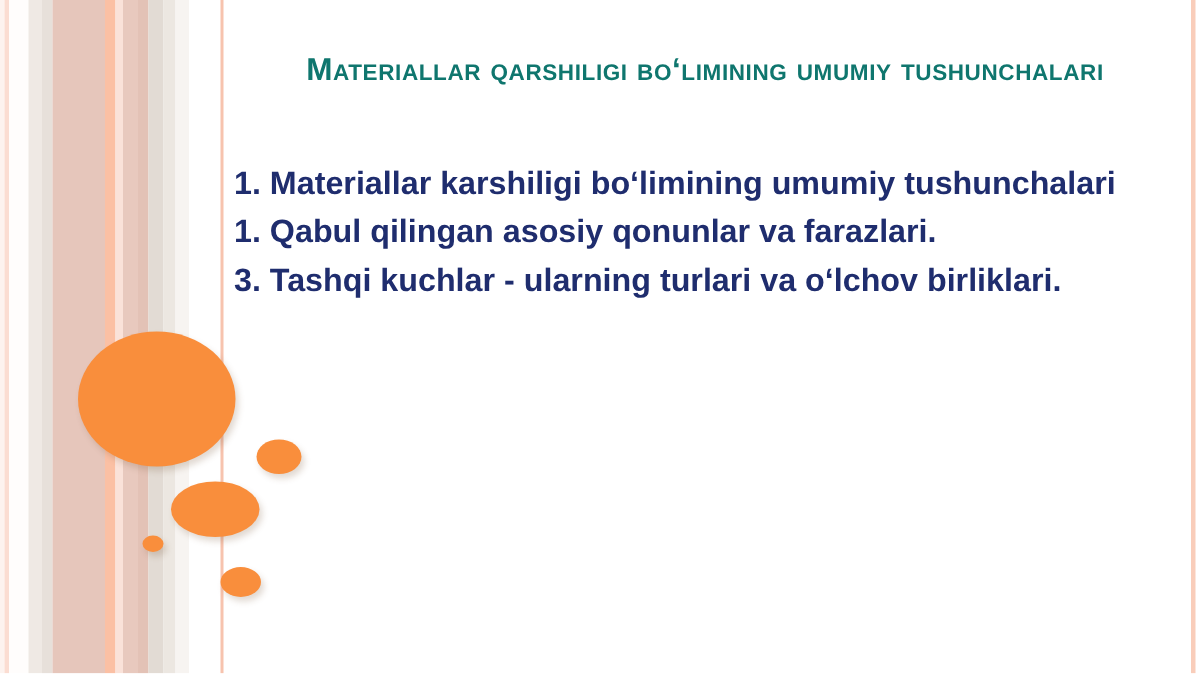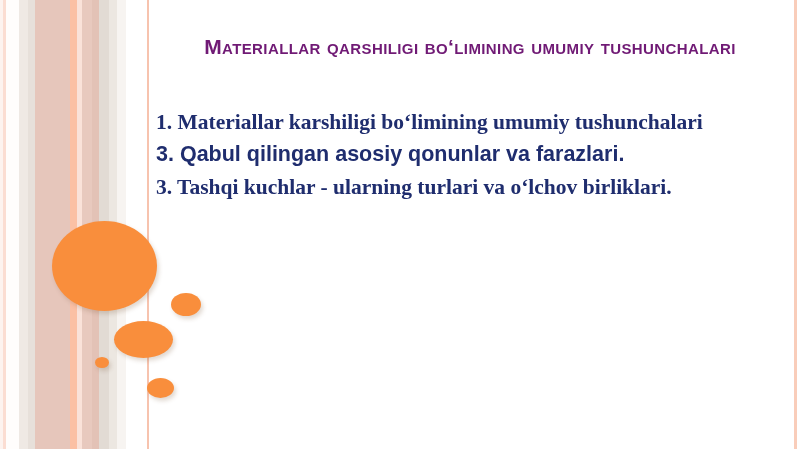--- a/index.html
+++ b/index.html
@@ -31,21 +31,21 @@
     box-shadow: 2px 3px 4px rgba(120, 80, 50, 0.22);
   }
 
   
   .title {
     position: absolute;
     left: 160px;
     top: 33px;
     width: 620px;
     text-align: center;
-    color: #701a75;
+    color: #0f766e;
     font-family: "Liberation Sans", sans-serif;
     font-size: 21px;
     font-weight: 600;
     font-variant: small-caps;
     letter-spacing: 0.4px;
     line-height: 1.38;
   }
 
   .body-block {
     position: absolute;
@@ -59,21 +59,20 @@
     line-height: 1.37;
   }
   .body-line {
     margin: 0 0 3px 0;
     text-align: justify;
     text-justify: inter-word;
   }
   .body-line > span.stretch {
     display: inline-block;
     width: 100%;
-    font-family: Liberation Serif, serif;
   }
 </style>
 </head>
 <body>
 
 <div id="slide">
 
   <div>
     <div class="stripe" style="left:0px;width:3px;background:#fdf3ef;"></div>
     <div class="stripe" style="left:3px;width:3px;background:#fbddd2;"></div>
@@ -99,17 +98,17 @@
     <div class="blob" style="left:171px;top:293px;width:30px;height:23px;"></div>
     <div class="blob" style="left:114px;top:321px;width:59px;height:37px;"></div>
     <div class="blob" style="left:95px;top:357px;width:14px;height:11px;"></div>
     <div class="blob" style="left:147px;top:378px;width:27px;height:20px;"></div>
   </div>
 
   <div class="title">Materiallar qarshiligi bo‘limining umumiy tushunchalari</div>
 
   <div class="body-block">
     <p class="body-line"><span class="stretch">1. Materiallar karshiligi   bo‘limining umumiy tushunchalari</span></p>
-    <p class="body-line"><span>3. Qabul qilingan asosiy qonunlar va farazlari.</span></p>
+    <p class="body-line"><span>1. Qabul qilingan asosiy qonunlar va farazlari.</span></p>
     <p class="body-line"><span class="stretch">3. Tashqi kuchlar - ularning turlari va o‘lchov birliklari.</span></p>
   </div>
 
 </div>
 
 </body></html>

